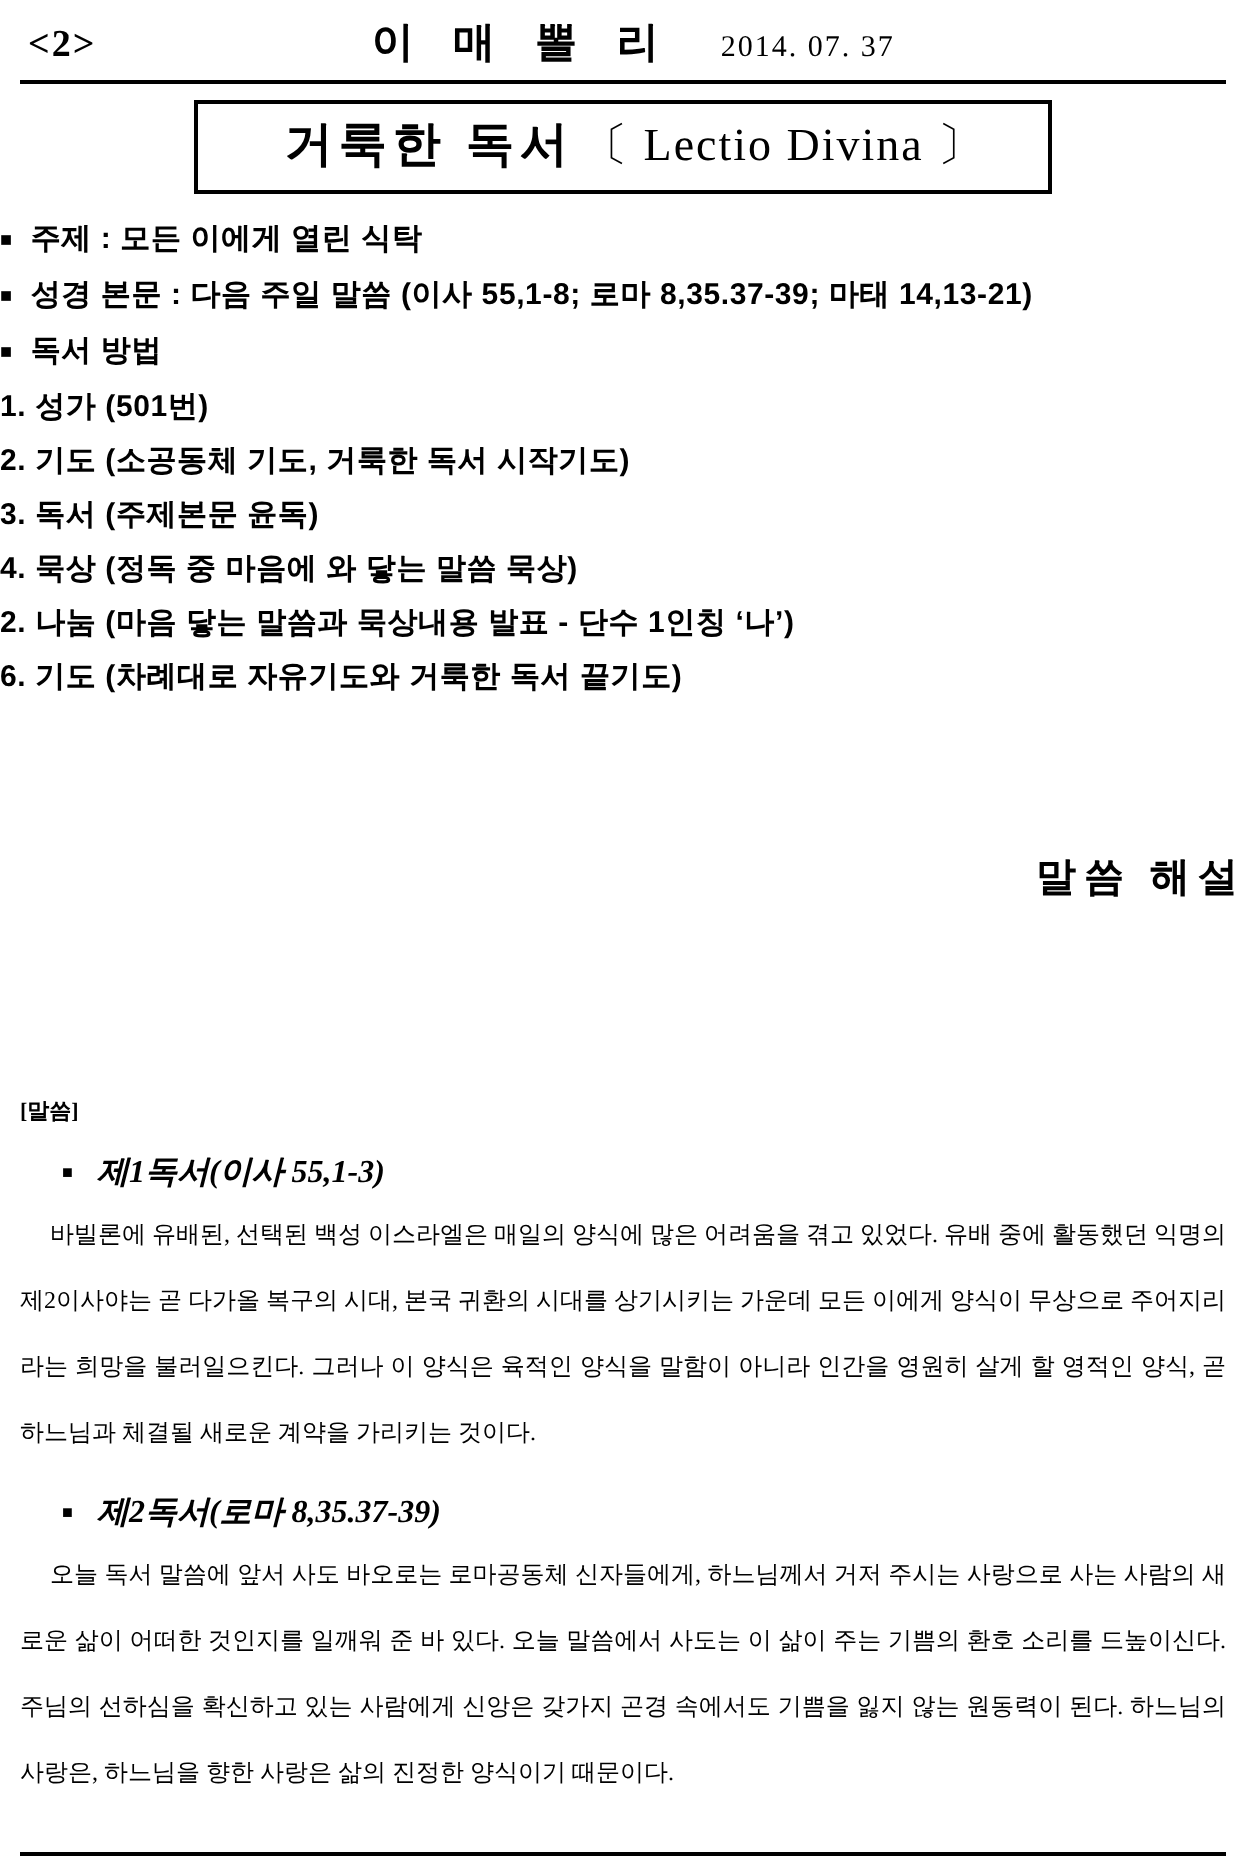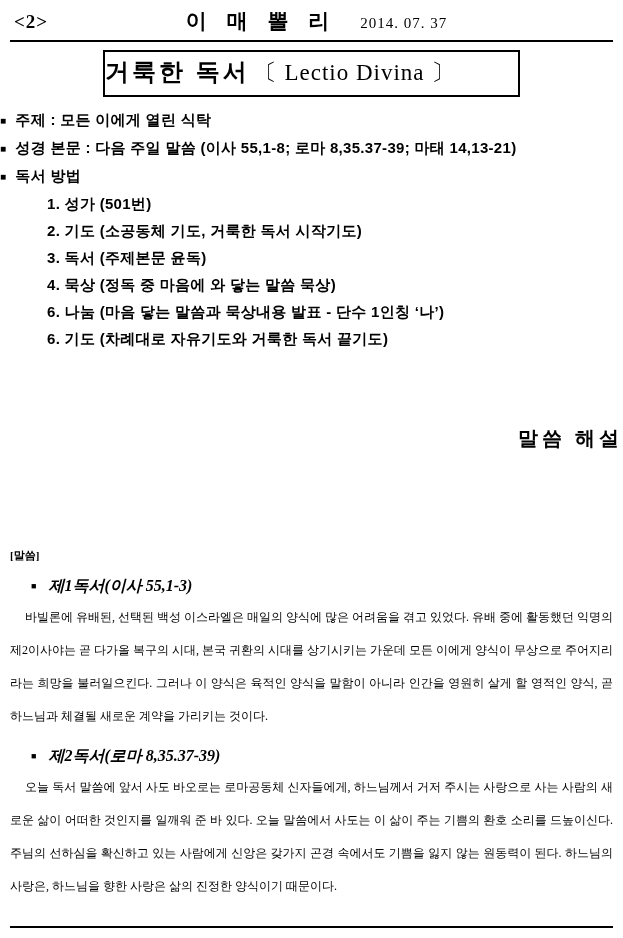--- a/index.html
+++ b/index.html
@@ -30,22 +30,22 @@
     font-family:"Liberation Serif","DejaVu Serif",serif;
     font-size:15px; margin-left:24px; white-space:nowrap; letter-spacing:1px;
   }
   .rule { border-top:2px solid #000; margin:0 10px; }
   .top-rule { margin-top:5px; }
 
   
   .title-box {
     width:413px; margin:8px auto 0 auto;
     border:2px solid #000;
-    text-align:left;
-    padding:4px 0 7px 0;
+    text-align:center;
+    padding:4px 0 7px 12px;
     white-space:nowrap;
   }
   .box-ko {
     font-family:"Liberation Sans","DejaVu Sans",sans-serif;
     font-weight:bold; font-size:24px; letter-spacing:3px;
   }
   .box-en {
     font-family:"Liberation Serif","DejaVu Serif",serif;
     font-size:23px; letter-spacing:1px;
   }
@@ -54,21 +54,21 @@
   .bullet-list { margin-top:9px; }
   .bullet-row {
     line-height:27px;
     font-family:"Liberation Sans","DejaVu Sans",sans-serif;
     font-weight:bold; font-size:15px; letter-spacing:0.3px;
     white-space:nowrap;
   }
   .sq { font-size:10px; margin-right:9px; vertical-align:1px; }
 
   
-  .steps { padding-left:47px; }
+  .steps { }
   .step-row {
     line-height:27px;
     font-family:"Liberation Sans","DejaVu Sans",sans-serif;
     font-weight:bold; font-size:15px; letter-spacing:0.3px;
     white-space:nowrap;
   }
 
   
   .commentary-heading {
     margin-top:73px;
@@ -128,21 +128,21 @@
     <div class="bullet-row">
       <span class="sq">■</span><span>독서 방법</span>
     </div>
   </div>
 
   <div class="steps">
     <div class="step-row">1. 성가 (501번)</div>
     <div class="step-row">2. 기도 (소공동체 기도, 거룩한 독서 시작기도)</div>
     <div class="step-row">3. 독서 (주제본문 윤독)</div>
     <div class="step-row">4. 묵상 (정독 중 마음에 와 닿는 말씀 묵상)</div>
-    <div class="step-row">6. 나눔 (마음 닿는 말씀과 묵상내용 발표 - 단수 1인칭 ‘나’)</div>
+    <div class="step-row">2. 나눔 (마음 닿는 말씀과 묵상내용 발표 - 단수 1인칭 ‘나’)</div>
     <div class="step-row">6. 기도 (차례대로 자유기도와 거룩한 독서 끝기도)</div>
   </div>
 
   <div class="commentary-heading">말씀 해설</div>
 
   <div class="malsseum-label">[말씀]</div>
 
   <div class="reading-heading">
     <span class="sq">■</span><span>제1독서(이사 55,1-3)</span>
   </div>

